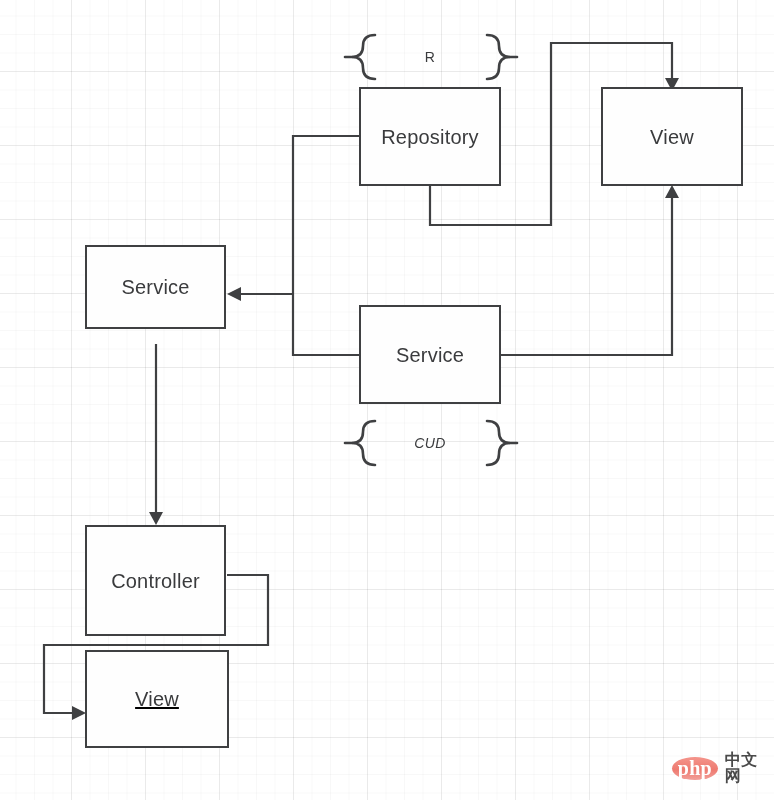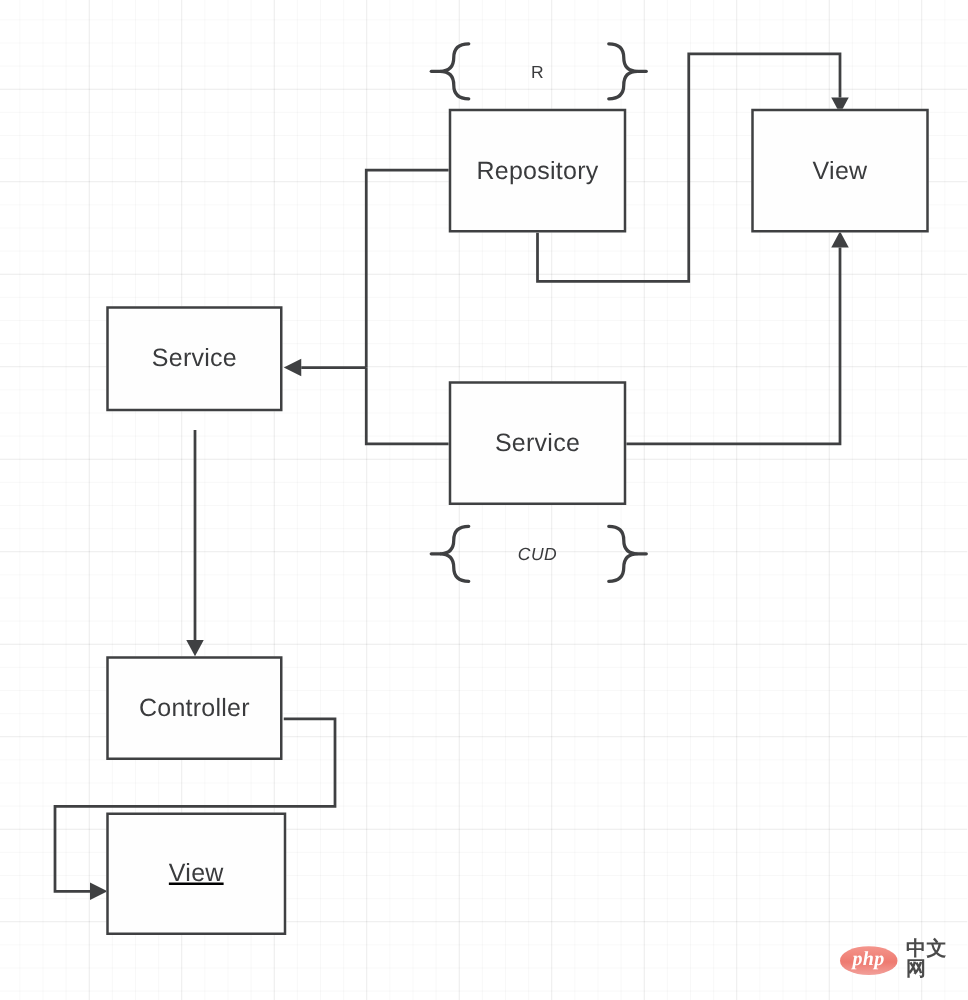--- a/index.html
+++ b/index.html
@@ -72,23 +72,22 @@
     width: 46px;
     height: 23px;
     border-radius: 50%;
     background: linear-gradient(180deg, #f4958c 0%, #ee7a70 55%, #f2a09a 100%);
     display: flex;
     align-items: center;
     justify-content: center;
   }
   #wm-badge span {
     font-family: "Liberation Serif", serif;
-    font-style: italic;
     font-weight: bold;
-    font-size: 16px;
+    font-size: 20px;
     color: #ffffff;
     line-height: 1;
     letter-spacing: 0.3px;
     padding-bottom: 1px;
   }
   #wm-text {
     font-family: Liberation Sans, sans-serif;
     font-size: 16px;
     font-weight: bold;
     color: #4a4a4a;
@@ -168,21 +167,21 @@
   </div>
 
   <div class="node" style="left:85px; top:245px; width:141px; height:84px;">
     <span class="node-label">Service</span>
   </div>
 
   <div class="node" style="left:359px; top:305px; width:142px; height:99px;">
     <span class="node-label">Service</span>
   </div>
 
-  <div class="node" style="left:85px; top:525px; width:141px; height:83px;">
+  <div class="node" style="left:85px; top:525px; width:141px; height:111px;">
     <span class="node-label">Controller</span>
   </div>
 
   <div class="node" style="left:85px; top:650px; width:144px; height:98px;text-decoration:underline;">
     <span class="node-label">View</span>
   </div>
 
   <div class="group-label" style="left:390px; top:50px; width:80px;">R</div>
 
   <div class="group-label" style="left:390px; top:436px; width:80px;font-style:italic;">CUD</div>

